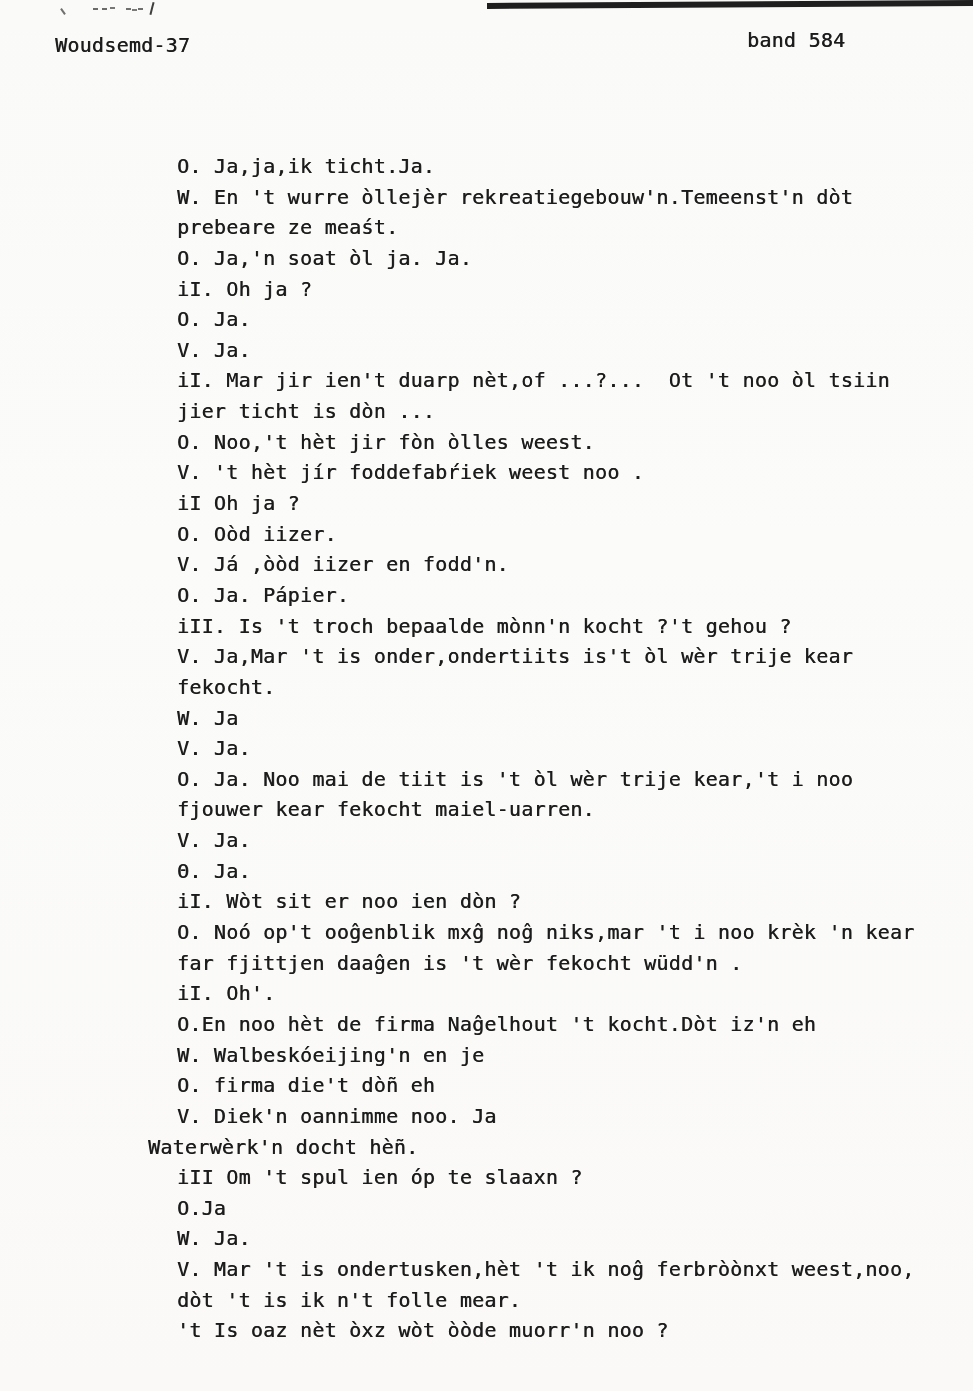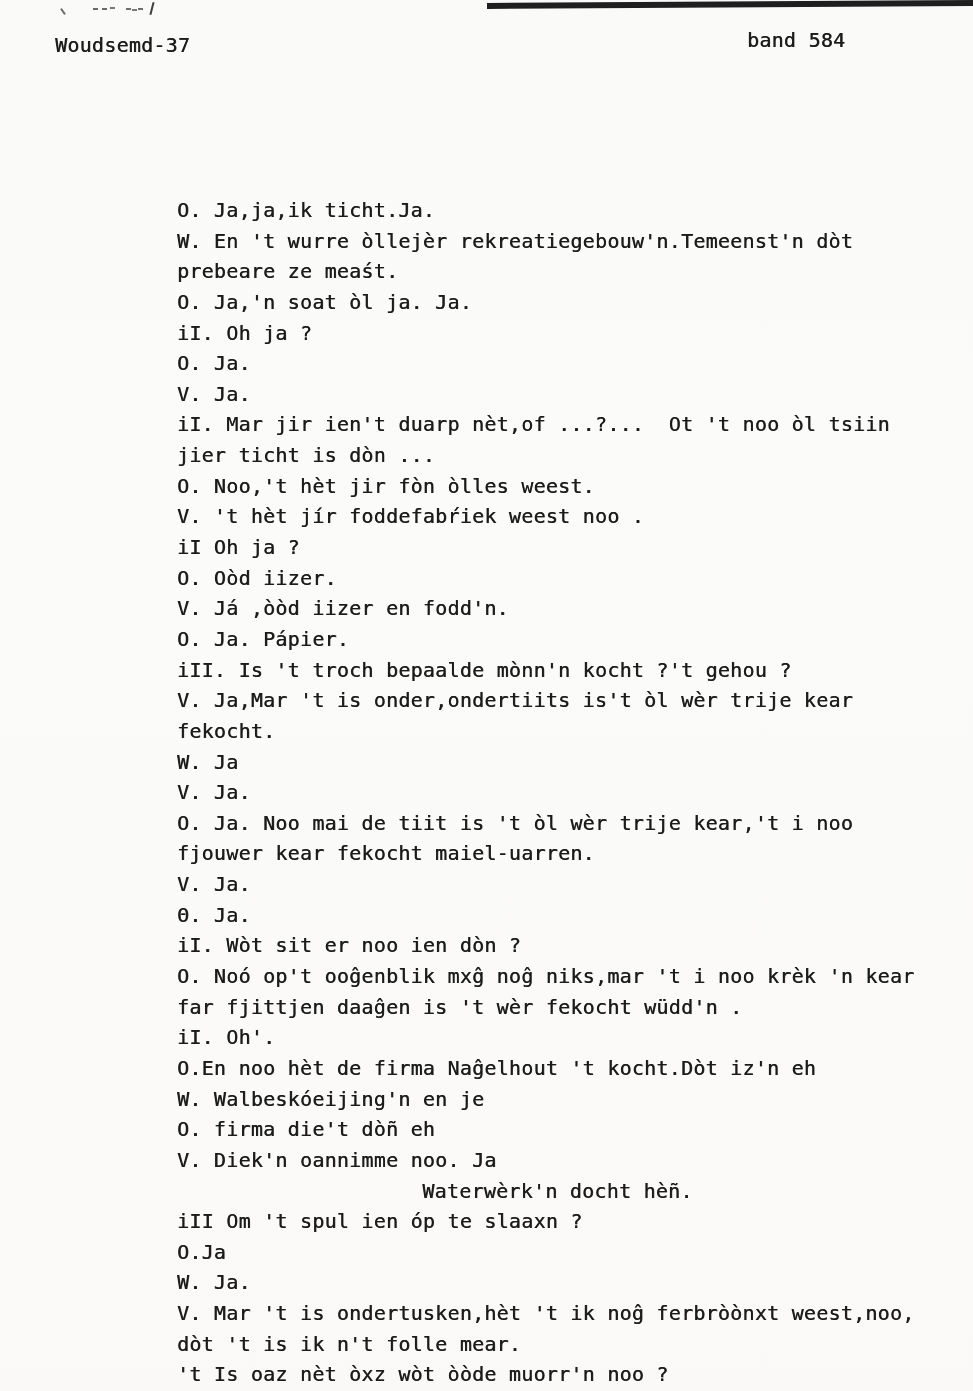--- a/index.html
+++ b/index.html
@@ -41,29 +41,27 @@
     height: 6px;
     background: #1f1f1f;
     transform: rotate(-0.35deg);
     transform-origin: left center;
   }
   .transcript {
     position: absolute;
     left: 177px;
     top: 151px;
     width: 790px;
-    margin-top: 44px;
   }
   .line {
     height: 30.65px;
     line-height: 30.65px;
   }
   .line.outdent {
     margin-left: -29px;
-    text-align: center;
   }
   
   .artifact {
     position: absolute;
     background: #6b6b6b;
   }
   .artifact.comma {
     left: 62px; top: 8px;
     width: 2px; height: 7px;
     transform: rotate(-35deg);

